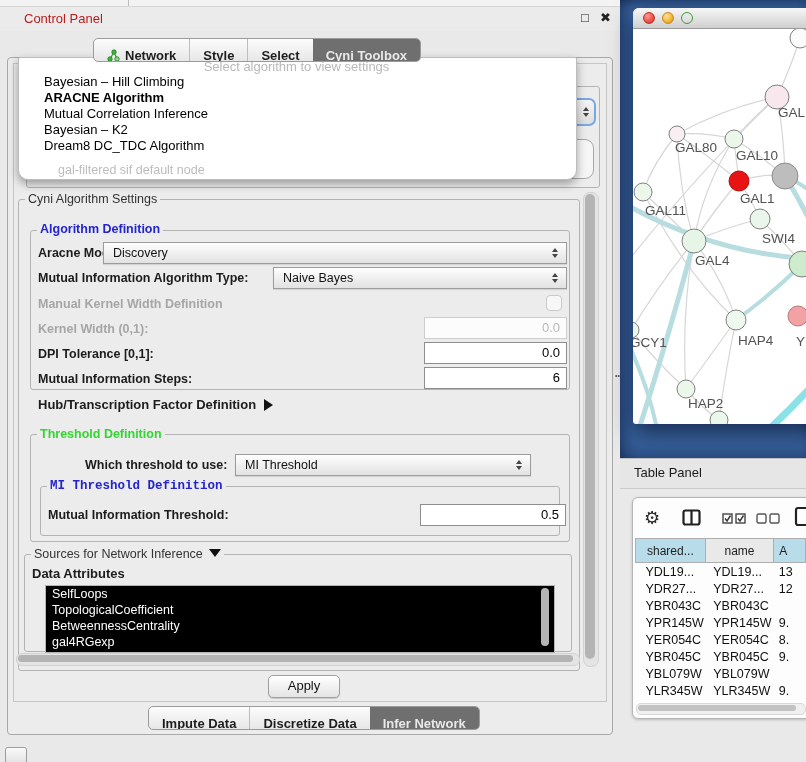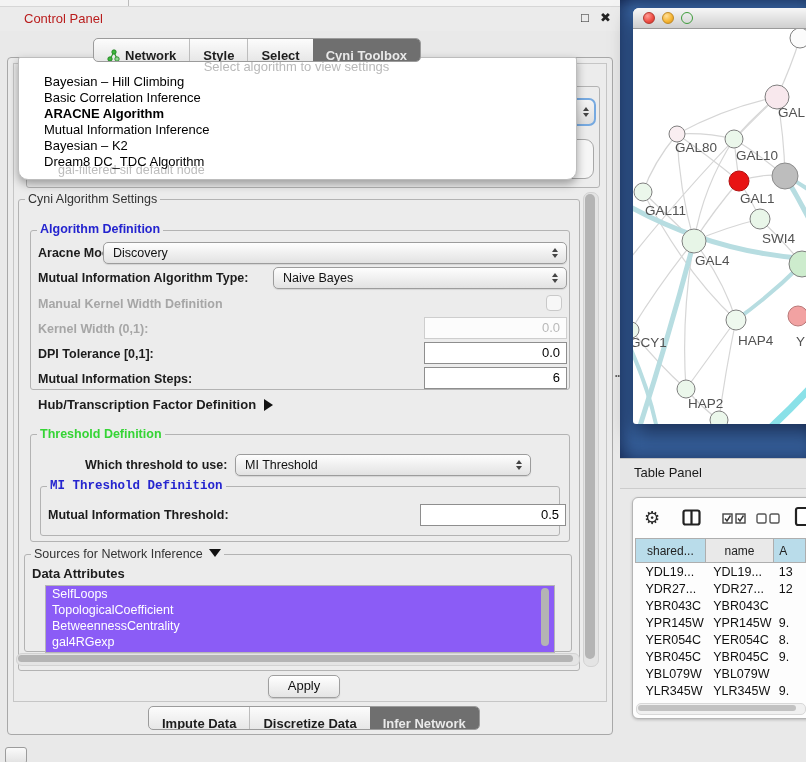--- a/index.html
+++ b/index.html
@@ -33,32 +33,32 @@
   .frag-combo{left:552px;top:98px;width:40px;height:24px;border:2px solid #76a9e0;border-radius:7px;
               background:linear-gradient(#f4f4f4,#dedede);z-index:3;display:flex;align-items:center;justify-content:flex-end;}
   .frag-field{left:548px;top:139px;width:44px;height:38px;border:1px solid #a8a8a8;border-radius:9px;background:#f6f6f6;z-index:3;}
   
   .group{border:1px solid #b3b3b3;border-radius:3px;}
   .gtitle{font-size:12.5px;color:#333;background:#ececec;padding:0 3px;white-space:nowrap;}
   .gtitle.blue{color:#2424cf;font-weight:bold;}
   .gtitle.green{color:#35d435;font-weight:bold;}
   .lbl{font-weight:bold;font-size:12.5px;color:#1c1c1c;white-space:nowrap;}
   .lbl.dis{color:#a6a6a6;}
-  .combo{border:1px solid #9c9c9c;border-radius:5px;background:linear-gradient(#fefefe,#e2e2e2);
+  .combo{border:1px solid #9c9c9c;border-radius:0;background:linear-gradient(#fefefe,#e2e2e2);
          font-size:12.5px;color:#111;display:flex;align-items:center;box-shadow:0 1px 1px rgba(0,0,0,.1);}
   .combo .txt{padding-left:9px;flex:1;}
   .combo .arr{width:15px;display:flex;flex-direction:column;align-items:center;justify-content:center;gap:2px;margin-right:4px;}
   .tri-u{width:0;height:0;border-left:3.5px solid transparent;border-right:3.5px solid transparent;border-bottom:4px solid #444;}
   .tri-d{width:0;height:0;border-left:3.5px solid transparent;border-right:3.5px solid transparent;border-top:4px solid #444;}
   .field{border:1px solid #8e8e8e;background:#fff;font-size:13px;color:#000;text-align:right;padding:2px 6px 0 0;}
   .field.dis{border-color:#cecece;color:#b9b9b9;background:#fcfcfc;}
   .checkbox{width:14px;height:14px;border:1px solid #c9c9c9;border-radius:4px;background:#f7f7f7;}
   .arrow-right{display:inline-block;width:0;height:0;border-top:6px solid transparent;border-bottom:6px solid transparent;border-left:9px solid #111;margin-left:8px;vertical-align:-2px;}
   .arrow-down{display:inline-block;width:0;height:0;border-left:6px solid transparent;border-right:6px solid transparent;border-top:8px solid #111;margin-left:6px;vertical-align:1px;}
-  .attrlist{background:#8b5cf6;border:1px solid #b5b5b5;}
+  .attrlist{background:#000000;border:1px solid #b5b5b5;}
   .attr-item{height:16px;line-height:16px;font-size:12.5px;color:#fff;padding-left:6px;white-space:nowrap;}
   .vthumb{background:#b4b4b4;border-radius:5px;}
   .vtrack{background:#e4e4e4;border:1px solid #d2d2d2;border-radius:7px;}
   .btn{border:1px solid #9f9f9f;border-radius:5px;background:linear-gradient(#ffffff,#e4e4e4);
        font-size:13px;color:#111;text-align:center;line-height:20px;box-shadow:0 1px 1px rgba(0,0,0,.15);}
   
   .netbg{left:620px;top:0;width:186px;height:458px;background:#3a67a5;
          box-shadow:inset 13px 0 14px -7px rgba(0,0,30,.35), inset 0 10px 10px -6px rgba(0,0,30,.35), inset 0 -16px 18px -10px rgba(0,0,30,.3);}
   .netwin{left:633px;top:8px;width:200px;height:416px;background:#fff;border-radius:6px 0 0 3px;
           box-shadow:0 10px 22px rgba(0,0,20,.55);}
@@ -125,23 +125,22 @@
       <span class="tri-d"></span>
   </span>
 </div>
 <div class="abs frag-field"></div>
 
 <div class="abs dropdown"></div>
 <div class="abs dd-hint">Select algorithm to view settings</div>
 <div class="abs ghost">gal-filtered sif default node</div>
 <div class="abs dd-items" id="dd-items">
     <div class="dd-item">Bayesian – Hill Climbing</div>
-    <div class="dd-item">Basic Correlation Inference</div>
     <div class="dd-item b">ARACNE Algorithm</div>
-    <div class="dd-item">Mutual Information Inference</div>
+    <div class="dd-item">Mutual Correlation Inference</div>
     <div class="dd-item">Bayesian – K2</div>
     <div class="dd-item">Dream8 DC_TDC Algorithm</div>
   </div>
 
 <div class="abs group" style="left:18px;top:199px;width:560px;height:470px;"></div>
 <div class="abs gtitle" style="left:25px;top:192px;">Cyni Algorithm Settings</div>
 
 <div class="abs vtrack" style="left:583px;top:192px;width:14px;height:473px;"></div>
 <div class="abs vthumb" style="left:585px;top:194px;width:10px;height:465px;"></div>
 

